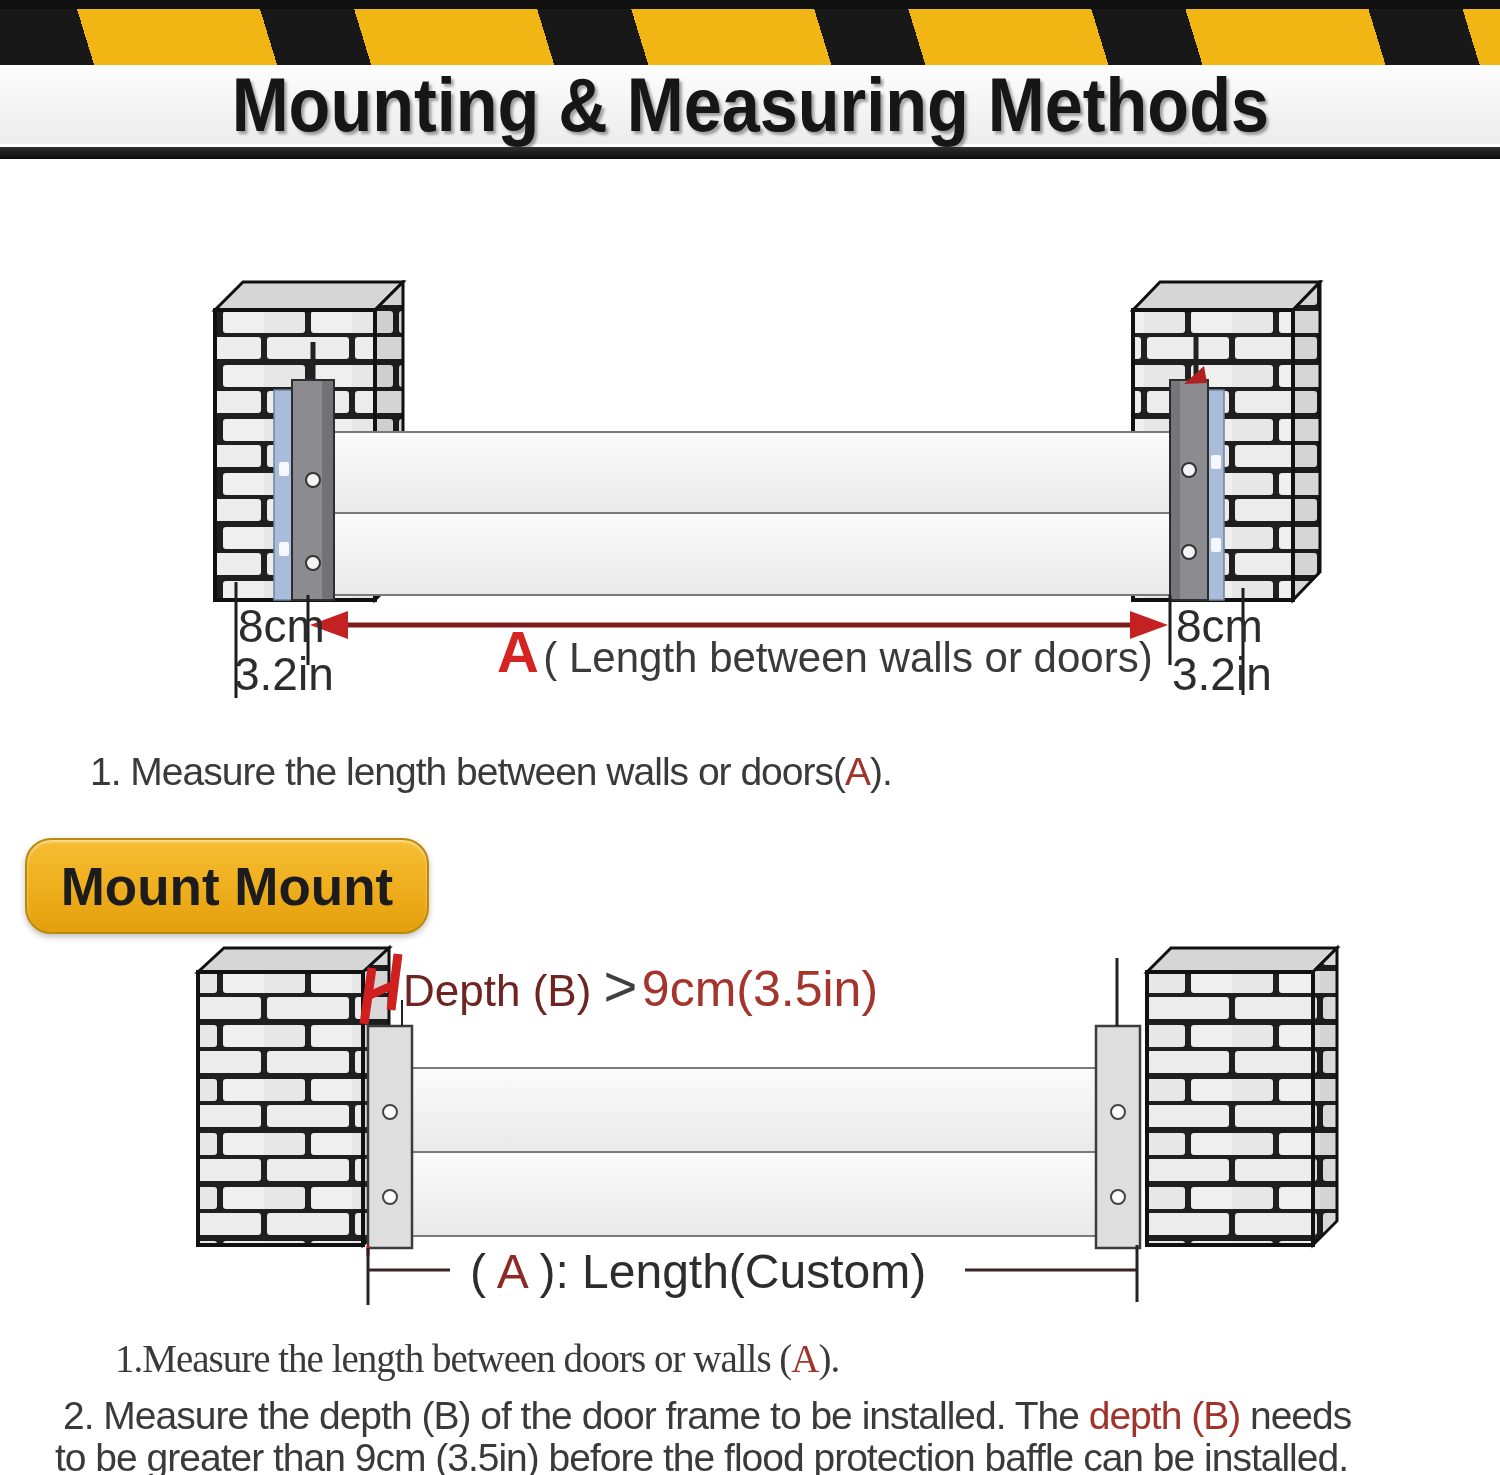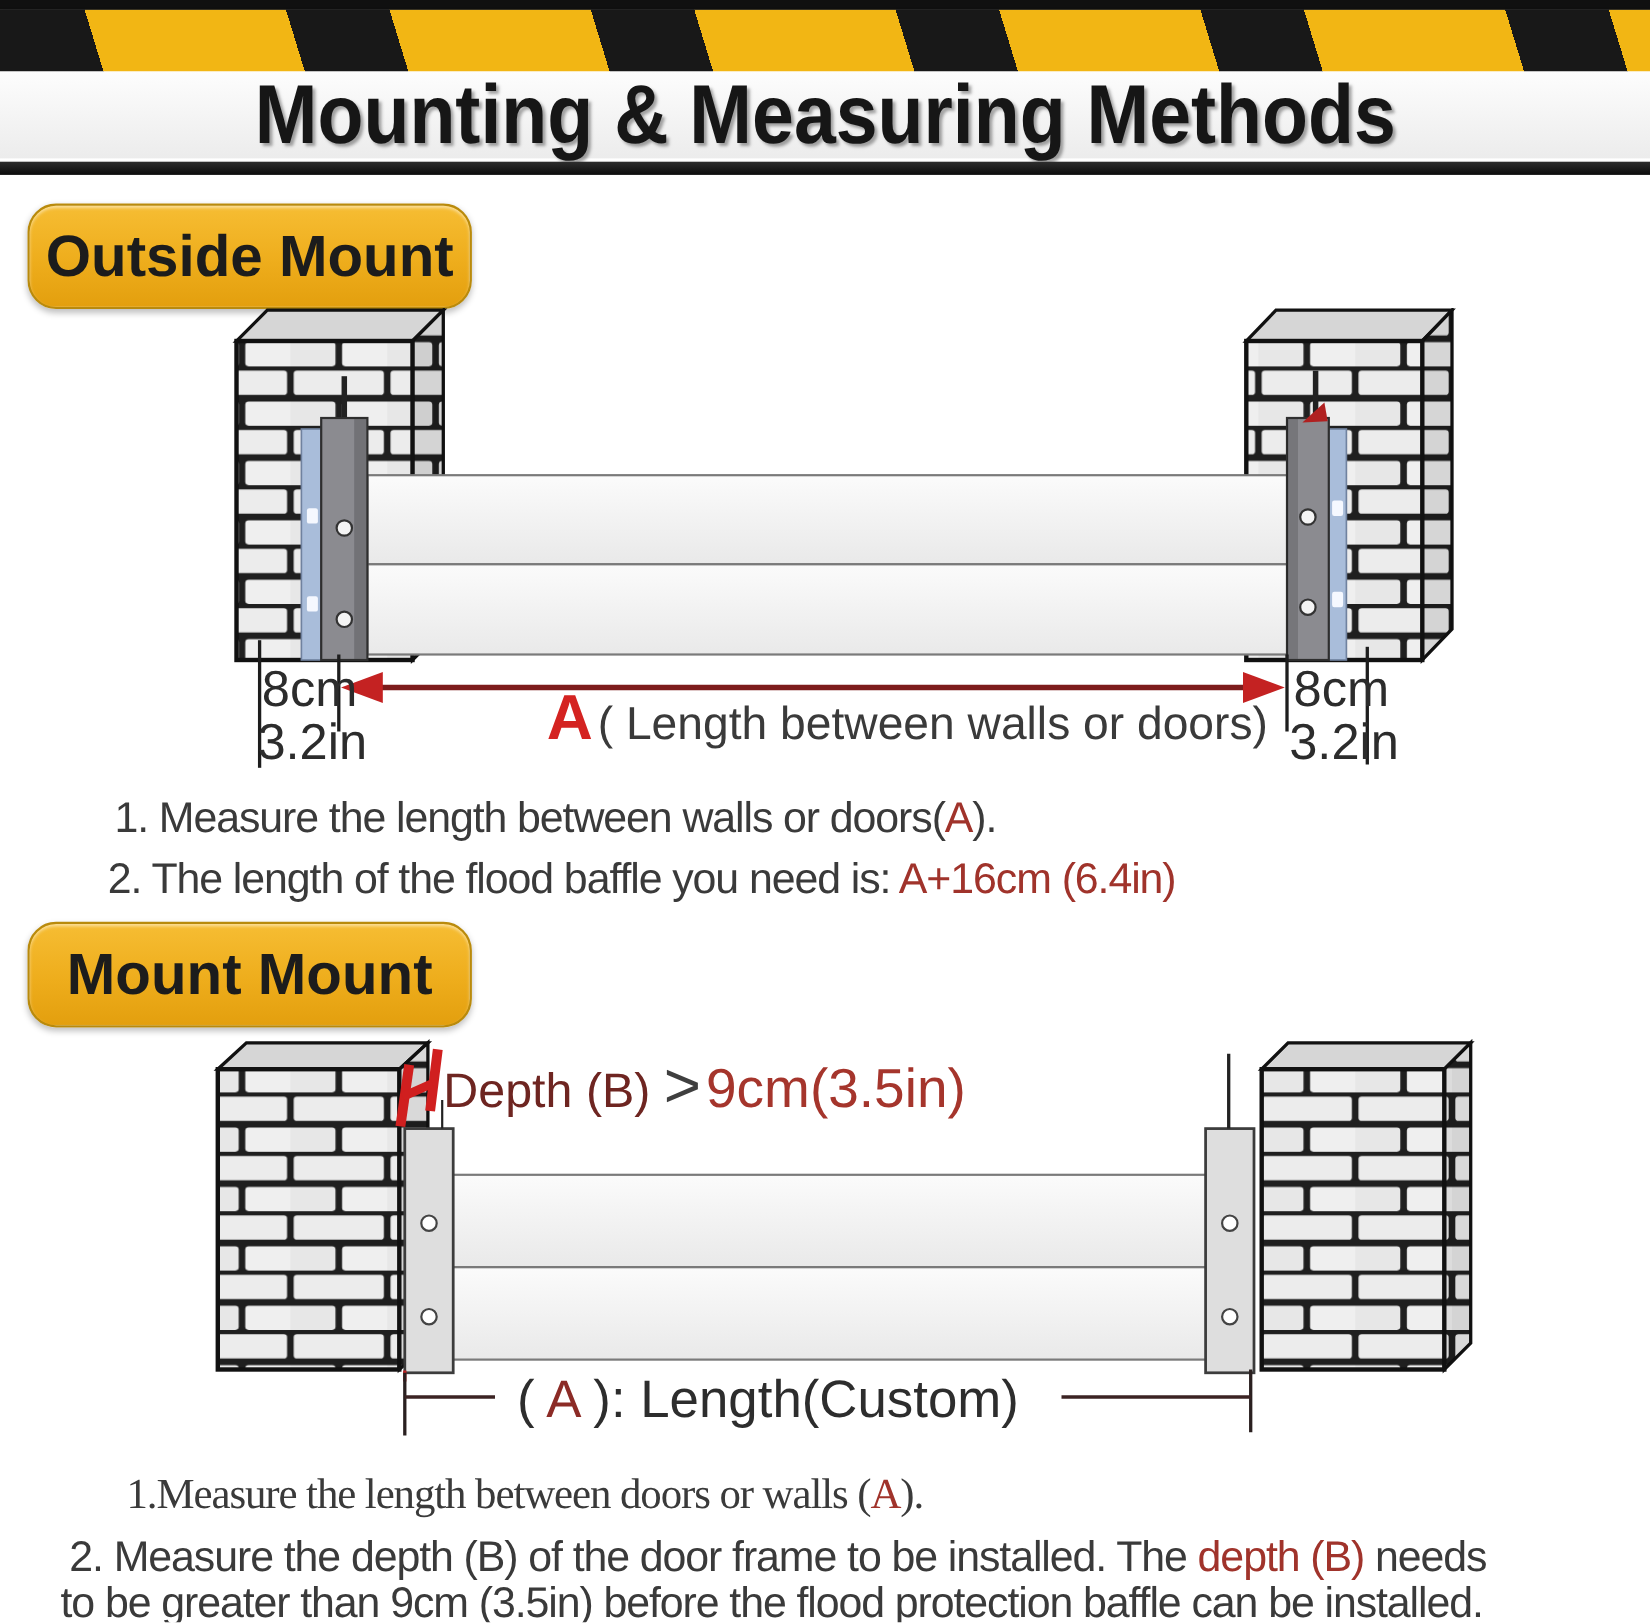--- a/index.html
+++ b/index.html
@@ -27,43 +27,40 @@
            box-shadow:0 3px 6px rgba(0,0,0,.25), inset 0 2px 3px rgba(255,255,255,.5); }
   .badge.outside { top:185px; }
   .badge.inside  { top:838px; }
   
   .diagram { position:absolute; left:0; width:1500px; }
   svg text { font-family:"Liberation Sans", sans-serif; }
   
   .steps { position:absolute; color:#3a3a3a; }
   .step  { white-space:nowrap; font-size:39px; letter-spacing:-1px; }
   .red   { color:#a0332b; }
-  .steps-outside { left:90px; top:720px;margin-left:14px; }
+  .steps-outside { left:90px; top:748px; }
   .steps-outside .step { line-height:48px; }
   .steps-outside .l2 { margin-top:8px; margin-left:-6px; }
   .steps-inside { left:55px; top:1337px; }
   .steps-inside .l1 { margin-left:60px; line-height:44px;font-family:Liberation Serif, serif; }
   .steps-inside .l2 { margin-top:14px; margin-left:8px; line-height:42px; }
   .steps-inside .l3 { margin-left:0; line-height:42px; }
 </style>
 </head>
 <body>
 
 <div class="canvas">
 
   <div class="top-black"></div>
   <div class="stripes"></div>
   <div class="title-band">
     <div class="title">Mounting &amp; Measuring Methods</div>
   </div>
   <div class="bar-under"></div>
 
-  <div class="badge outside">
-    <span>Outside Mount</span>
-  </div>
 
   <svg class="diagram" style="top:280px" width="1500" height="420" viewBox="0 0 1500 420">
     <defs>
       <pattern id="brickA" width="88" height="54" patternUnits="userSpaceOnUse">
         <rect width="88" height="54" fill="#1f1f1f"></rect>
         <rect x="3" y="3" width="82" height="22" rx="3" fill="#ececec"></rect>
         <rect x="-41" y="31" width="82" height="22" rx="3" fill="#e7e7e7"></rect>
         <rect x="47" y="31" width="82" height="22" rx="3" fill="#efefef"></rect>
       </pattern>
       <linearGradient id="panelGA" x1="0" y1="0" x2="0" y2="1">
@@ -130,23 +127,20 @@
         <tspan font-size="58" font-weight="bold" fill="#d42321">A</tspan>
         <tspan font-size="42" fill="#3a3a3a">( Length between walls or doors)</tspan>
       </text>
     </g>
   </svg>
 
   <div class="steps steps-outside">
     <div class="step l1">
       <span>1. Measure the length between walls or doors(</span><span class="red">A</span><span>).</span>
     </div>
-    <div class="step l2">
-      <span>2. The length of the flood baffle you need is: </span><span class="red">A+16cm (6.4in)</span>
-    </div>
   </div>
 
   <div class="badge inside">
     <span>Mount Mount</span>
   </div>
 
   <svg class="diagram" style="top:940px" width="1500" height="425" viewBox="0 0 1500 425">
     <defs>
       <pattern id="brickB" width="88" height="54" patternUnits="userSpaceOnUse">
         <rect width="88" height="54" fill="#1f1f1f"></rect>

